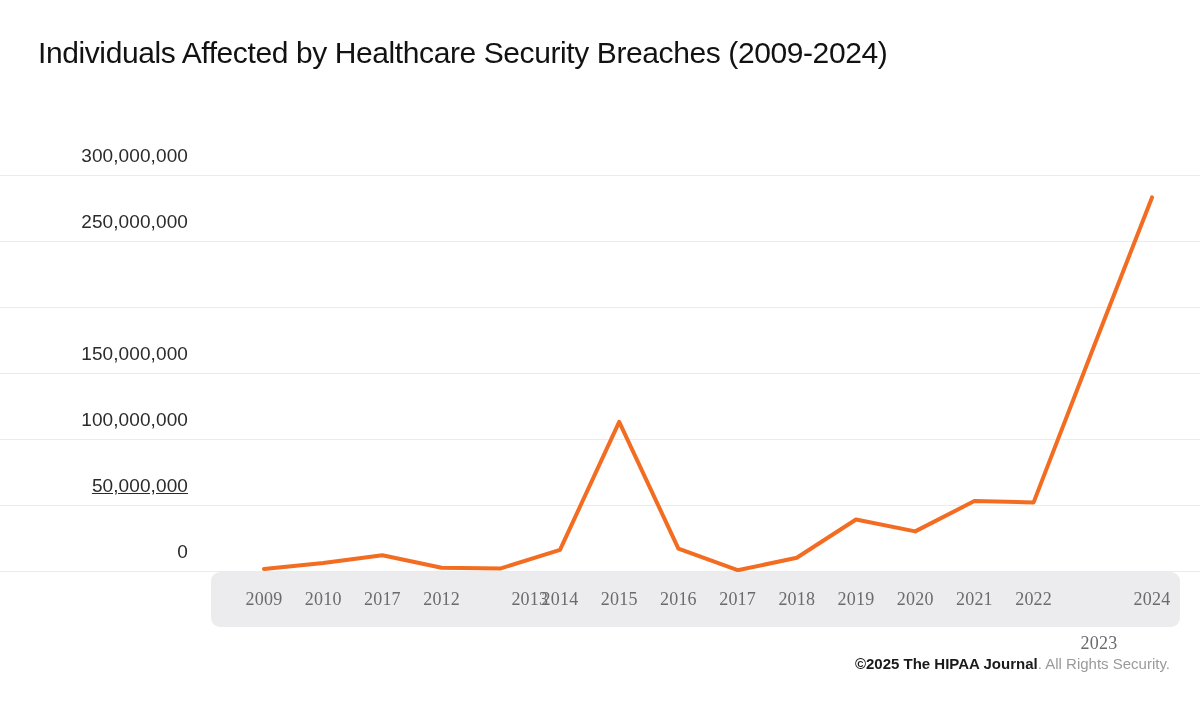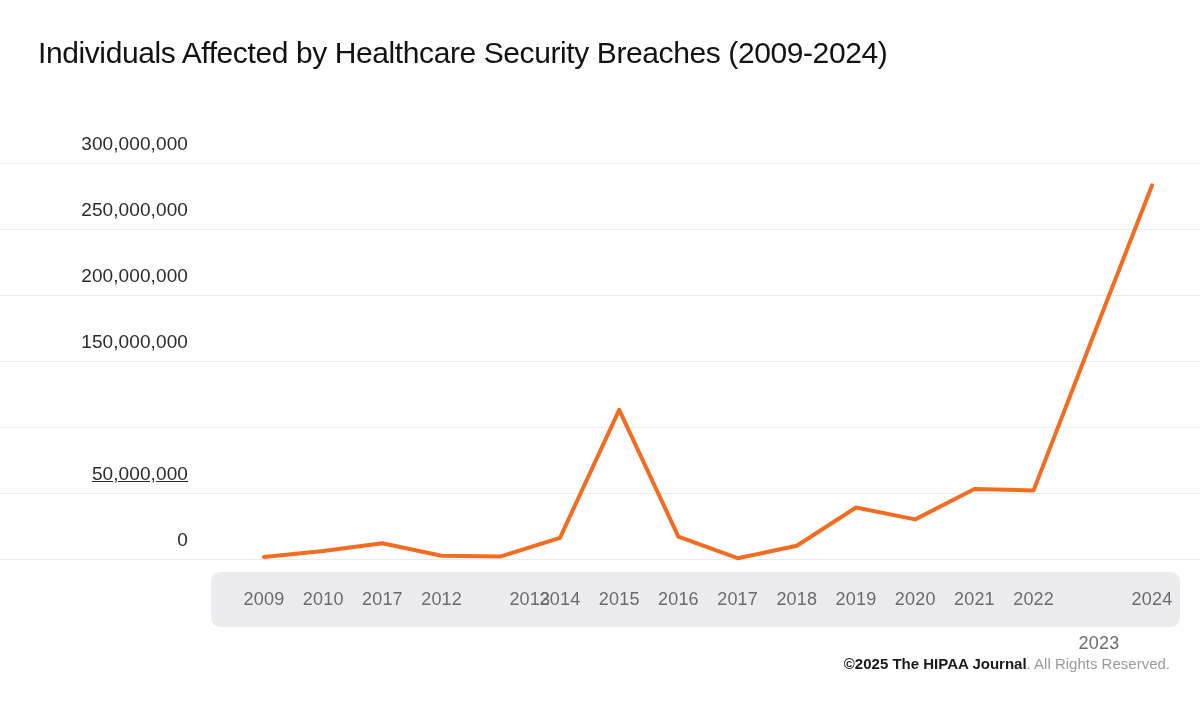--- a/index.html
+++ b/index.html
@@ -30,21 +30,21 @@
     font-weight: 500;
     letter-spacing: -0.4px;
     color: #121212;
     white-space: nowrap;
   }
 
   
   .plot-wrap {
     position: absolute;
     left: 0;
-    top: 100px;
+    top: 112px;
     width: 1200px;
     height: 465px;
   }
   .grid-layer {
     position: absolute;
     inset: 0;
   }
   .gridline {
     position: absolute;
     left: 0;
@@ -74,20 +74,21 @@
 
   
   .xaxis-band {
     position: absolute;
     left: 211px;
     top: 572px;
     width: 969px;
     height: 55px;
     background: #ececee;
     border-radius: 9px;
+    font-family: Liberation Serif, serif;
   }
   .xaxis-band .xtick {
     position: absolute;
     top: 17px;
     transform: translateX(-50%);
     font-size: 18px;
     line-height: 21px;
     color: #6a6a6f;
     letter-spacing: 0.2px;
     white-space: nowrap;
@@ -118,24 +119,24 @@
 
   <div class="chart-title">Individuals Affected by Healthcare Security Breaches (2009-2024)</div>
 
   <div class="plot-wrap">
     <div class="grid-layer" id="grid-layer">
         <div class="gridline" style="top: 63px; background: rgb(235, 235, 235);"></div>
         <div class="ytick-label" style="top: 34px;">300,000,000</div>
         <div class="gridline" style="top: 129px; background: rgb(235, 235, 235);"></div>
         <div class="ytick-label" style="top: 100px;">250,000,000</div>
         <div class="gridline" style="top: 195px; background: rgb(235, 235, 235);"></div>
-        <div class="ytick-label" style="top: 166px;">200,000,000</div>
         <div class="gridline" style="top: 261px; background: rgb(235, 235, 235);"></div>
         <div class="ytick-label" style="top: 232px;">150,000,000</div>
         <div class="gridline" style="top: 327px; background: rgb(235, 235, 235);"></div>
+        <div class="ytick-label" style="top: 298px;">100,000,000</div>
         <div class="gridline" style="top: 393px; background: rgb(235, 235, 235);"></div>
         <div class="ytick-label" style="top: 364px; text-decoration: underline;">50,000,000</div>
         <div class="gridline" style="top: 459px; background: rgb(235, 235, 235);"></div>
         <div class="ytick-label" style="top: 430px;">0</div>
       </div>
     <svg class="series-svg" id="series-svg" viewBox="0 0 1200 465" preserveAspectRatio="none">
       <polyline id="series-line" fill="none" stroke-width="4" stroke-linecap="round" stroke-linejoin="round" points="264.0,457.0 323.2,451.1 382.4,443.2 441.6,455.7 500.8,456.4 560.0,437.9 619.2,309.8 678.4,436.6 737.6,458.2 796.8,445.8 856.0,407.5 915.2,419.4 974.4,389.0 1033.6,390.4 1092.8,237.2 1152.0,85.4" stroke="#F26C21"></polyline>
     </svg>
   </div>
 
@@ -152,16 +153,16 @@
       <div class="xtick" style="left: 585.8px;">2018</div>
       <div class="xtick" style="left: 645px;">2019</div>
       <div class="xtick" style="left: 704.2px;">2020</div>
       <div class="xtick" style="left: 763.4px;">2021</div>
       <div class="xtick" style="left: 822.6px;">2022</div>
       <div class="xtick" style="left: 888px; margin-top: 44px;">2023</div>
       <div class="xtick" style="left: 941px;">2024</div>
     </div>
 
   <div class="footer">
-    <span class="brand">©2025 The HIPAA Journal</span><span class="rights">. All Rights Reserved.</span>
+    <span class="brand">©2025 The HIPAA Journal</span><span class="rights">. All Rights Security.</span>
   </div>
 
 </div>
 
 </body></html>

